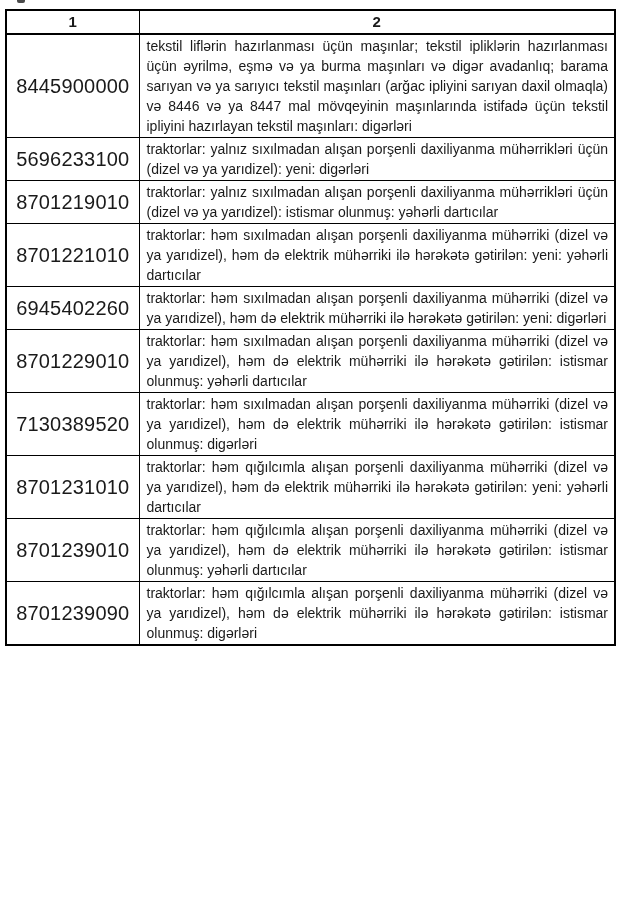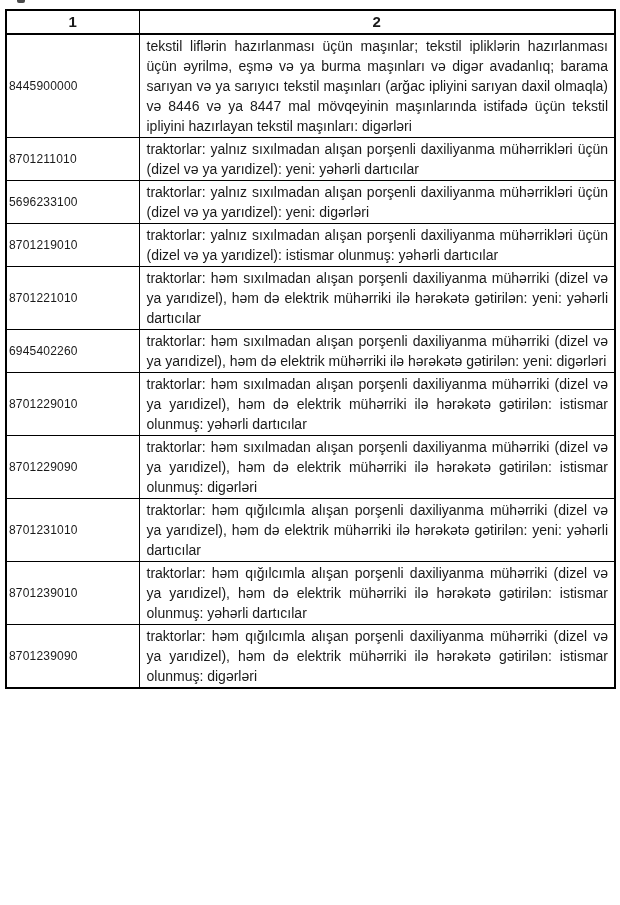--- a/index.html
+++ b/index.html
@@ -40,22 +40,23 @@
   }
   table.tariff thead th {
     font-size: 15px;
     font-weight: bold;
     text-align: center;
     padding: 1px 0;
     line-height: 20px;
     border-bottom: 2px solid #000000;
   }
   td.code-cell {
+    text-align: center;
     vertical-align: middle;
-    font-size: 12px;
+    font-size: 20px;
     letter-spacing: 0.2px;
     padding: 0 2px;
     white-space: nowrap;
   }
   td.desc-cell {
     text-align: justify;
     vertical-align: middle;
     font-size: 14px;
     line-height: 20px;
     padding: 1px 6px 1px 7px;
@@ -79,45 +80,41 @@
         <th>1</th>
         <th>2</th>
       </tr>
     </thead>
     <tbody id="table-body">
         <tr>
           <td class="code-cell">8445900000</td>
           <td class="desc-cell">tekstil liflərin hazırlanması üçün maşınlar; tekstil ipliklərin hazırlanması üçün əyrilmə, eşmə və ya burma maşınları və digər avadanlıq; barama sarıyan və ya sarıyıcı tekstil maşınları (arğac ipliyini sarıyan daxil olmaqla) və 8446 və ya 8447 mal mövqeyinin maşınlarında istifadə üçün tekstil ipliyini hazırlayan tekstil maşınları: digərləri</td>
         </tr>
         <tr>
-          <td class="code-cell">8701211010</td>
-          <td class="desc-cell">traktorlar: yalnız sıxılmadan alışan porşenli daxiliyanma mühərrikləri üçün (dizel və ya yarıdizel): yeni: yəhərli dartıcılar</td>
-        </tr>
-        <tr>
           <td class="code-cell">5696233100</td>
           <td class="desc-cell">traktorlar: yalnız sıxılmadan alışan porşenli daxiliyanma mühərrikləri üçün (dizel və ya yarıdizel): yeni: digərləri</td>
         </tr>
         <tr>
           <td class="code-cell">8701219010</td>
           <td class="desc-cell">traktorlar: yalnız sıxılmadan alışan porşenli daxiliyanma mühərrikləri üçün (dizel və ya yarıdizel): istismar olunmuş: yəhərli dartıcılar</td>
         </tr>
         <tr>
           <td class="code-cell">8701221010</td>
           <td class="desc-cell">traktorlar: həm sıxılmadan alışan porşenli daxiliyanma mühərriki (dizel və ya yarıdizel), həm də elektrik mühərriki ilə hərəkətə gətirilən: yeni: yəhərli dartıcılar</td>
         </tr>
         <tr>
           <td class="code-cell">6945402260</td>
           <td class="desc-cell">traktorlar: həm sıxılmadan alışan porşenli daxiliyanma mühərriki (dizel və ya yarıdizel), həm də elektrik mühərriki ilə hərəkətə gətirilən: yeni: digərləri</td>
         </tr>
         <tr>
           <td class="code-cell">8701229010</td>
           <td class="desc-cell">traktorlar: həm sıxılmadan alışan porşenli daxiliyanma mühərriki (dizel və ya yarıdizel), həm də elektrik mühərriki ilə hərəkətə gətirilən: istismar olunmuş: yəhərli dartıcılar</td>
         </tr>
         <tr>
-          <td class="code-cell">8701229090</td>
+          <td class="code-cell">7130389520</td>
           <td class="desc-cell">traktorlar: həm sıxılmadan alışan porşenli daxiliyanma mühərriki (dizel və ya yarıdizel), həm də elektrik mühərriki ilə hərəkətə gətirilən: istismar olunmuş: digərləri</td>
         </tr>
         <tr>
           <td class="code-cell">8701231010</td>
           <td class="desc-cell">traktorlar: həm qığılcımla alışan porşenli daxiliyanma mühərriki (dizel və ya yarıdizel), həm də elektrik mühərriki ilə hərəkətə gətirilən: yeni: yəhərli dartıcılar</td>
         </tr>
         <tr>
           <td class="code-cell">8701239010</td>
           <td class="desc-cell">traktorlar: həm qığılcımla alışan porşenli daxiliyanma mühərriki (dizel və ya yarıdizel), həm də elektrik mühərriki ilə hərəkətə gətirilən: istismar olunmuş: yəhərli dartıcılar</td>
         </tr>

